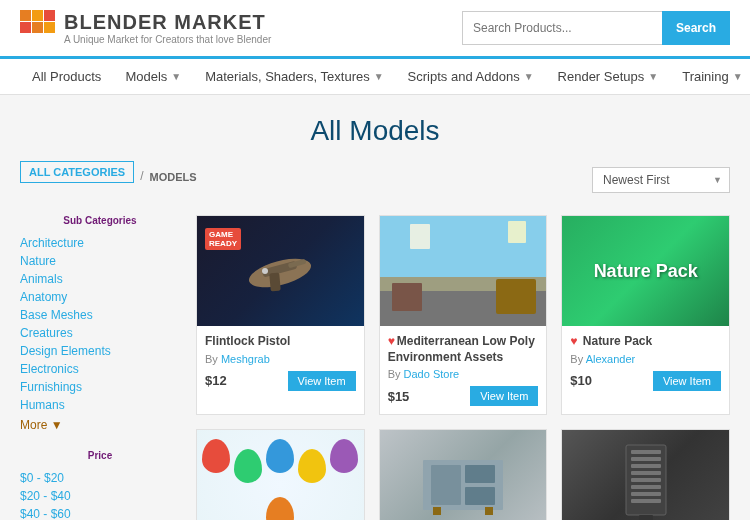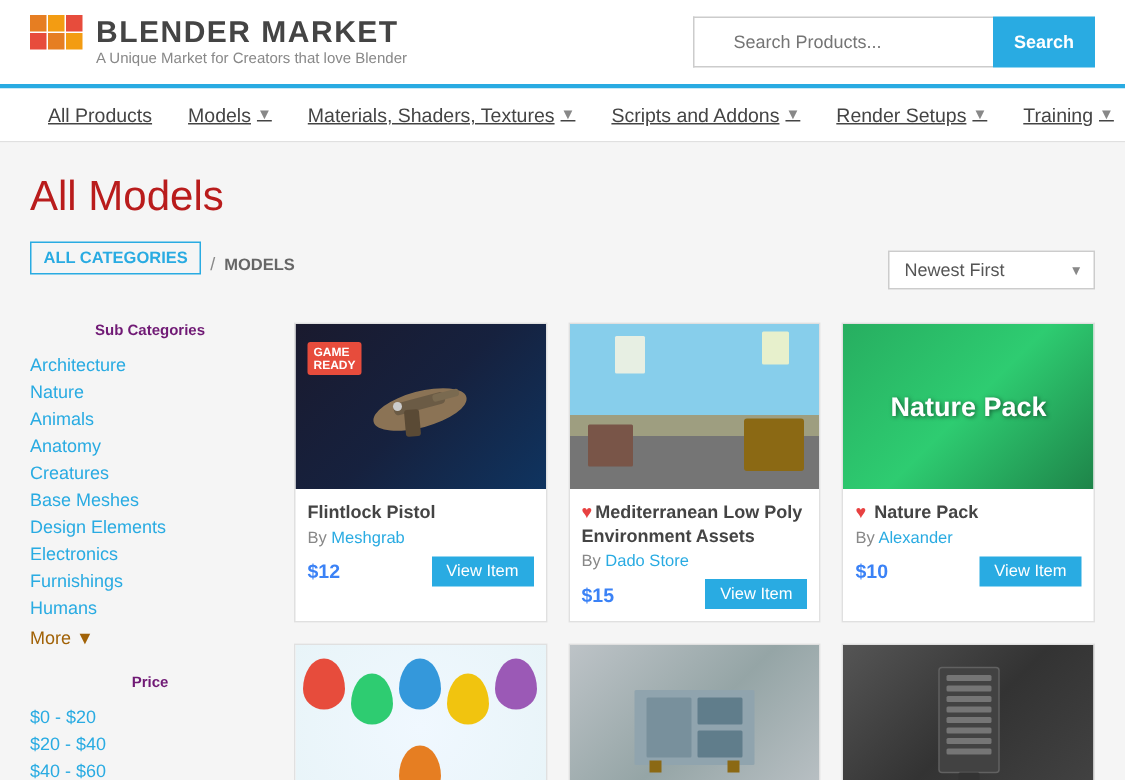--- a/index.html
+++ b/index.html
@@ -5,31 +5,31 @@
     * { margin: 0; padding: 0; box-sizing: border-box; }
     body { font-family: Arial, sans-serif; font-size: 13px; color: #333; background: #fff; width: 750px; overflow-x: hidden; }
 
     
     .header { background: #fff; border-bottom: 3px solid #29abe2; padding: 10px 20px; display: flex; align-items: center; justify-content: space-between; }
     .logo-area { display: flex; align-items: center; gap: 8px; }
     .logo-icon { width: 36px; height: 36px; }
     .logo-title { font-size: 20px; font-weight: 900; color: #444; letter-spacing: 1px; }
     .logo-subtitle { font-size: 10px; color: #888; }
     .search-area { display: flex; gap: 0; }
-    .search-input { width: 200px; padding: 6px 26px; border: 1px solid #ccc; border-right: none; font-size: 12px; outline: none; }
+    .search-input { width: 200px; padding: 6px 10px; border: 1px solid #ccc; border-right: none; font-size: 12px; outline: none; }
     .search-btn { background: #29abe2; color: #fff; border: none; padding: 10px 14px; cursor: pointer; font-size: 12px; font-weight: bold; }
 
     
     .nav { background: #fff; border-bottom: 1px solid #e0e0e0; padding: 0 20px; display: flex; align-items: center; gap: 0; }
-    .nav-item { padding: 10px 12px; font-size: 13px; color: #444; cursor: pointer; display: flex; align-items: center; gap: 4px; white-space: nowrap; text-decoration: underline; }
+    .nav-item { padding: 10px 12px; font-size: 13px; color: #444; cursor: pointer; display: flex; align-items: center; gap: 4px; white-space: nowrap; }
     .nav-arrow { font-size: 10px; color: #888; }
 
     
     .page { background: #f5f5f5; padding: 20px; min-height: 400px; }
-    .page-title { font-size: 28px; font-weight: 300; color: #b91c1c; margin-bottom: 14px; }
+    .page-title { font-size: 28px; font-weight: 300; color: #0c4a6e; margin-bottom: 14px; text-align: center; }
 
     
     .breadcrumb { display: flex; align-items: flex-end; gap: 6px; margin-bottom: 16px; font-size: 12px; }
     .breadcrumb-link { color: #29abe2; text-transform: uppercase; font-size: 11px; font-weight: bold; padding: 4px 8px; border: 1px solid #29abe2; }
     .breadcrumb-sep { color: #888; }
     .breadcrumb-current { color: #666; font-size: 11px; text-transform: uppercase; font-weight: bold; }
     .sort-select { padding: 5px 28px 5px 10px; border: 1px solid #ccc; font-size: 12px; color: #555; background: #fff; appearance: none; cursor: pointer; }
     .sort-wrapper { position: relative; display: inline-block; }
     .sort-wrapper::after { content: '▼'; font-size: 9px; position: absolute; right: 8px; top: 50%; transform: translateY(-50%); pointer-events: none; color: #888; }
 
@@ -49,21 +49,21 @@
     .products-grid { display: grid; grid-template-columns: repeat(3, 1fr); gap: 14px; }
 
     
     .product-card { background: #fff; border: 1px solid #e0e0e0; overflow: hidden; }
     .product-thumb { width: 100%; height: 110px; overflow: hidden; background: #ddd; position: relative; }
     .product-info { padding: 8px; }
     .product-name { font-size: 12px; font-weight: bold; color: #444; margin-bottom: 3px; line-height: 1.3; }
     .product-author { font-size: 11px; color: #888; margin-bottom: 6px; }
     .product-author span { color: #29abe2; }
     .product-footer { display: flex; align-items: center; justify-content: space-between; }
-    .product-price { font-size: 13px; font-weight: bold; color: #3b82f6; }
+    .product-price { font-size: 13px; font-weight: bold; color: #404040; }
     .view-btn { background: #29abe2; color: #fff; border: none; padding: 4px 10px; font-size: 11px; cursor: pointer; white-space: nowrap; }
 
     .heart { color: #e84141; margin-right: 2px; }
 
     
     .thumb-pistol { background: linear-gradient(135deg, #1a1a2e 0%, #16213e 50%, #0f3460 100%); display: flex; align-items: center; justify-content: center; }
     .thumb-nature { background: linear-gradient(135deg, #27ae60 0%, #2ecc71 50%, #1e8449 100%); display: flex; align-items: center; justify-content: center; }
     .thumb-balloons { background: radial-gradient(circle at center, #f0f8ff 0%, #e8f4f8 100%); display: flex; align-items: center; justify-content: center; }
     .thumb-tvstand { background: linear-gradient(135deg, #bdc3c7 0%, #95a5a6 50%, #bdc3c7 100%); display: flex; align-items: center; justify-content: center; }
     .thumb-bugzapper { background: linear-gradient(135deg, #555 0%, #333 50%, #444 100%); display: flex; align-items: center; justify-content: center; }
@@ -128,22 +128,22 @@
 
   <div class="main-layout">
 
     <div class="sidebar">
       <div class="sidebar-section">
         <div class="sidebar-title">Sub Categories</div>
         <div class="sidebar-item">Architecture</div>
         <div class="sidebar-item">Nature</div>
         <div class="sidebar-item">Animals</div>
         <div class="sidebar-item">Anatomy</div>
+        <div class="sidebar-item">Base Meshes</div>
         <div class="sidebar-item">Creatures</div>
-        <div class="sidebar-item">Base Meshes</div>
         <div class="sidebar-item">Design Elements</div>
         <div class="sidebar-item">Electronics</div>
         <div class="sidebar-item">Furnishings</div>
         <div class="sidebar-item">Humans</div>
         <div class="sidebar-more">More ▼</div>
       </div>
       <div class="sidebar-section">
         <div class="sidebar-title">Price</div>
         <div class="sidebar-price">$0 - $20</div>
         <div class="sidebar-price">$20 - $40</div>

